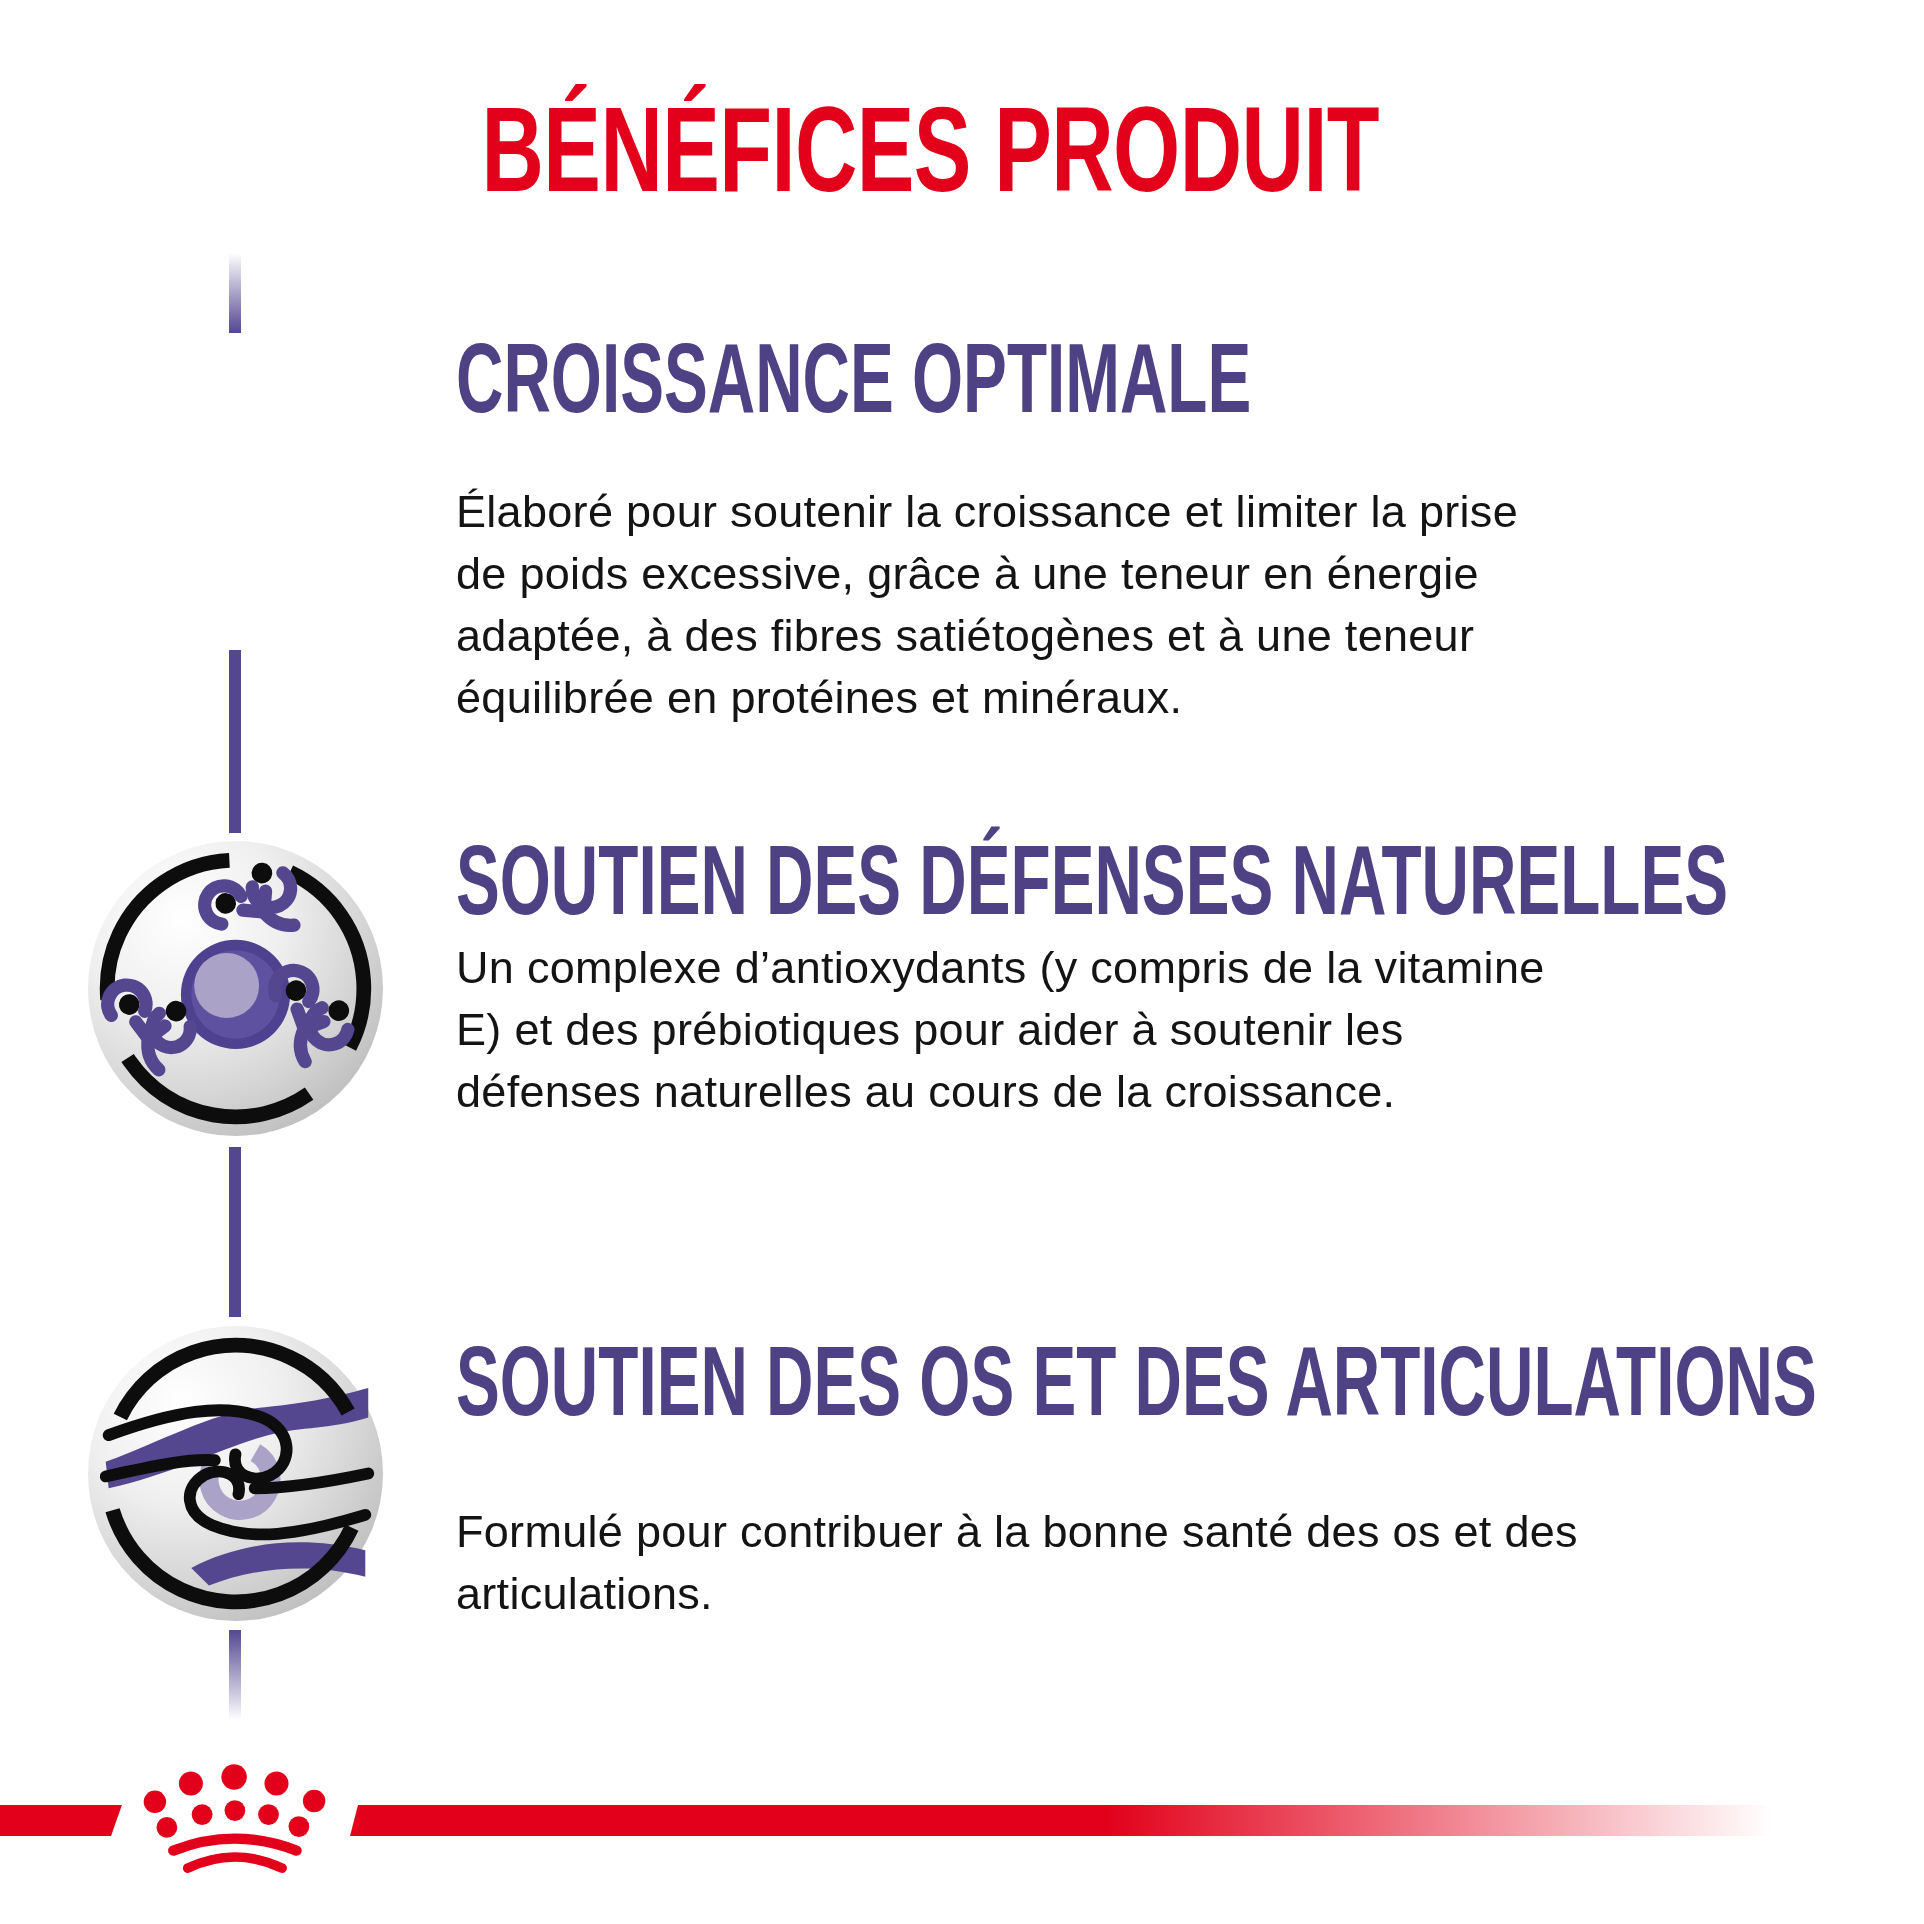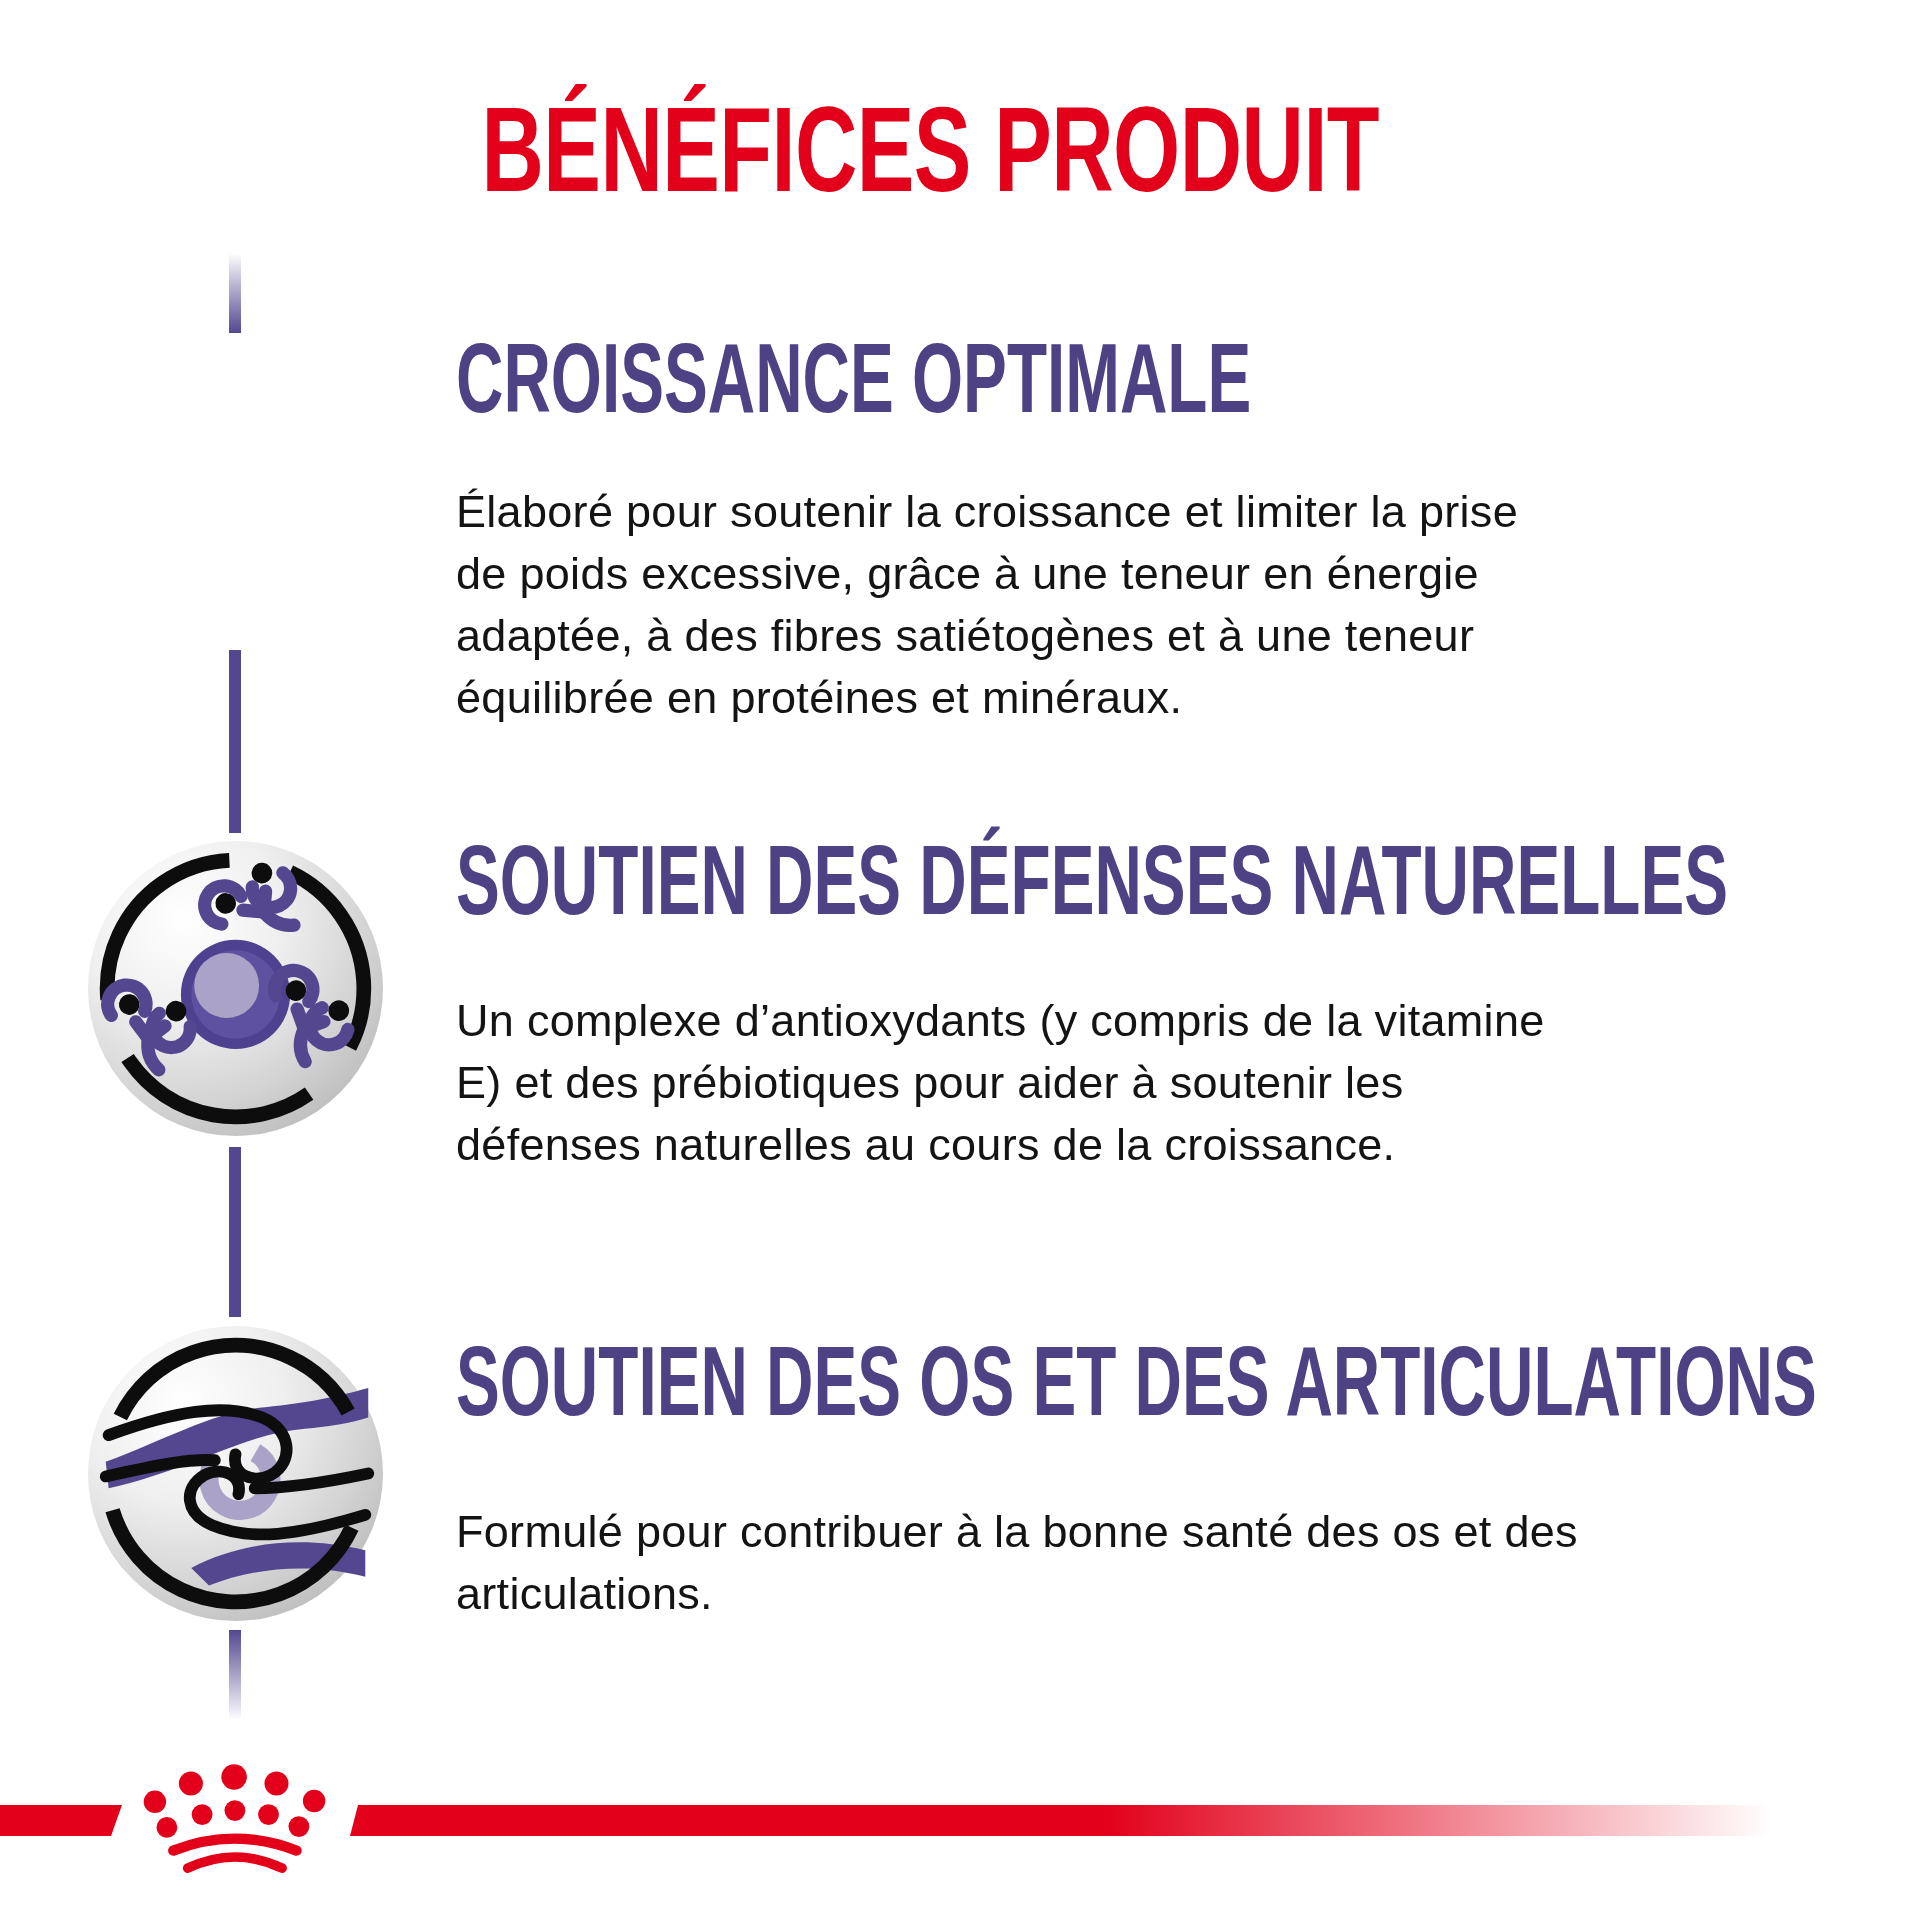--- a/index.html
+++ b/index.html
@@ -89,21 +89,21 @@
         <path d="M190,100 C152,108 130,110 113,110"></path>
       </g>
       <circle cx="100" cy="100" r="87" fill="none" stroke="#0d0d0d" stroke-width="10" stroke-dasharray="210 65 190 81.6" transform="rotate(25 100 100)"></circle>
     </svg>
   </div>
 
   <h2 class="section-heading" style="top:325px;">CROISSANCE OPTIMALE</h2>
   <p class="section-body" style="top:456px;margin-top:25px;">Élaboré pour soutenir la croissance et limiter la prise<br>de poids excessive, grâce à une teneur en énergie<br>adaptée, à des fibres satiétogènes et à une teneur<br>équilibrée en protéines et minéraux.</p>
 
   <h2 class="section-heading" style="top:827px;">SOUTIEN DES DÉFENSES NATURELLES</h2>
-  <p class="section-body" style="top:990px;">Un complexe d’antioxydants (y compris de la vitamine<br>E) et des prébiotiques pour aider à soutenir les<br>défenses naturelles au cours de la croissance.</p>
+  <p class="section-body" style="top:937px;">Un complexe d’antioxydants (y compris de la vitamine<br>E) et des prébiotiques pour aider à soutenir les<br>défenses naturelles au cours de la croissance.</p>
 
   <h2 class="section-heading" style="top:1328px;">SOUTIEN DES OS ET DES ARTICULATIONS</h2>
   <p class="section-body" style="top:1501px;">Formulé pour contribuer à la bonne santé des os et des<br>articulations.</p>
 
   <div class="bar-left"></div>
   <div class="bar-right"></div>
   <svg class="crown" viewBox="0 0 260 150">
     <g fill="var(--red)">
       <circle cx="43" cy="51" r="14"></circle>
       <circle cx="88" cy="28" r="15"></circle>

